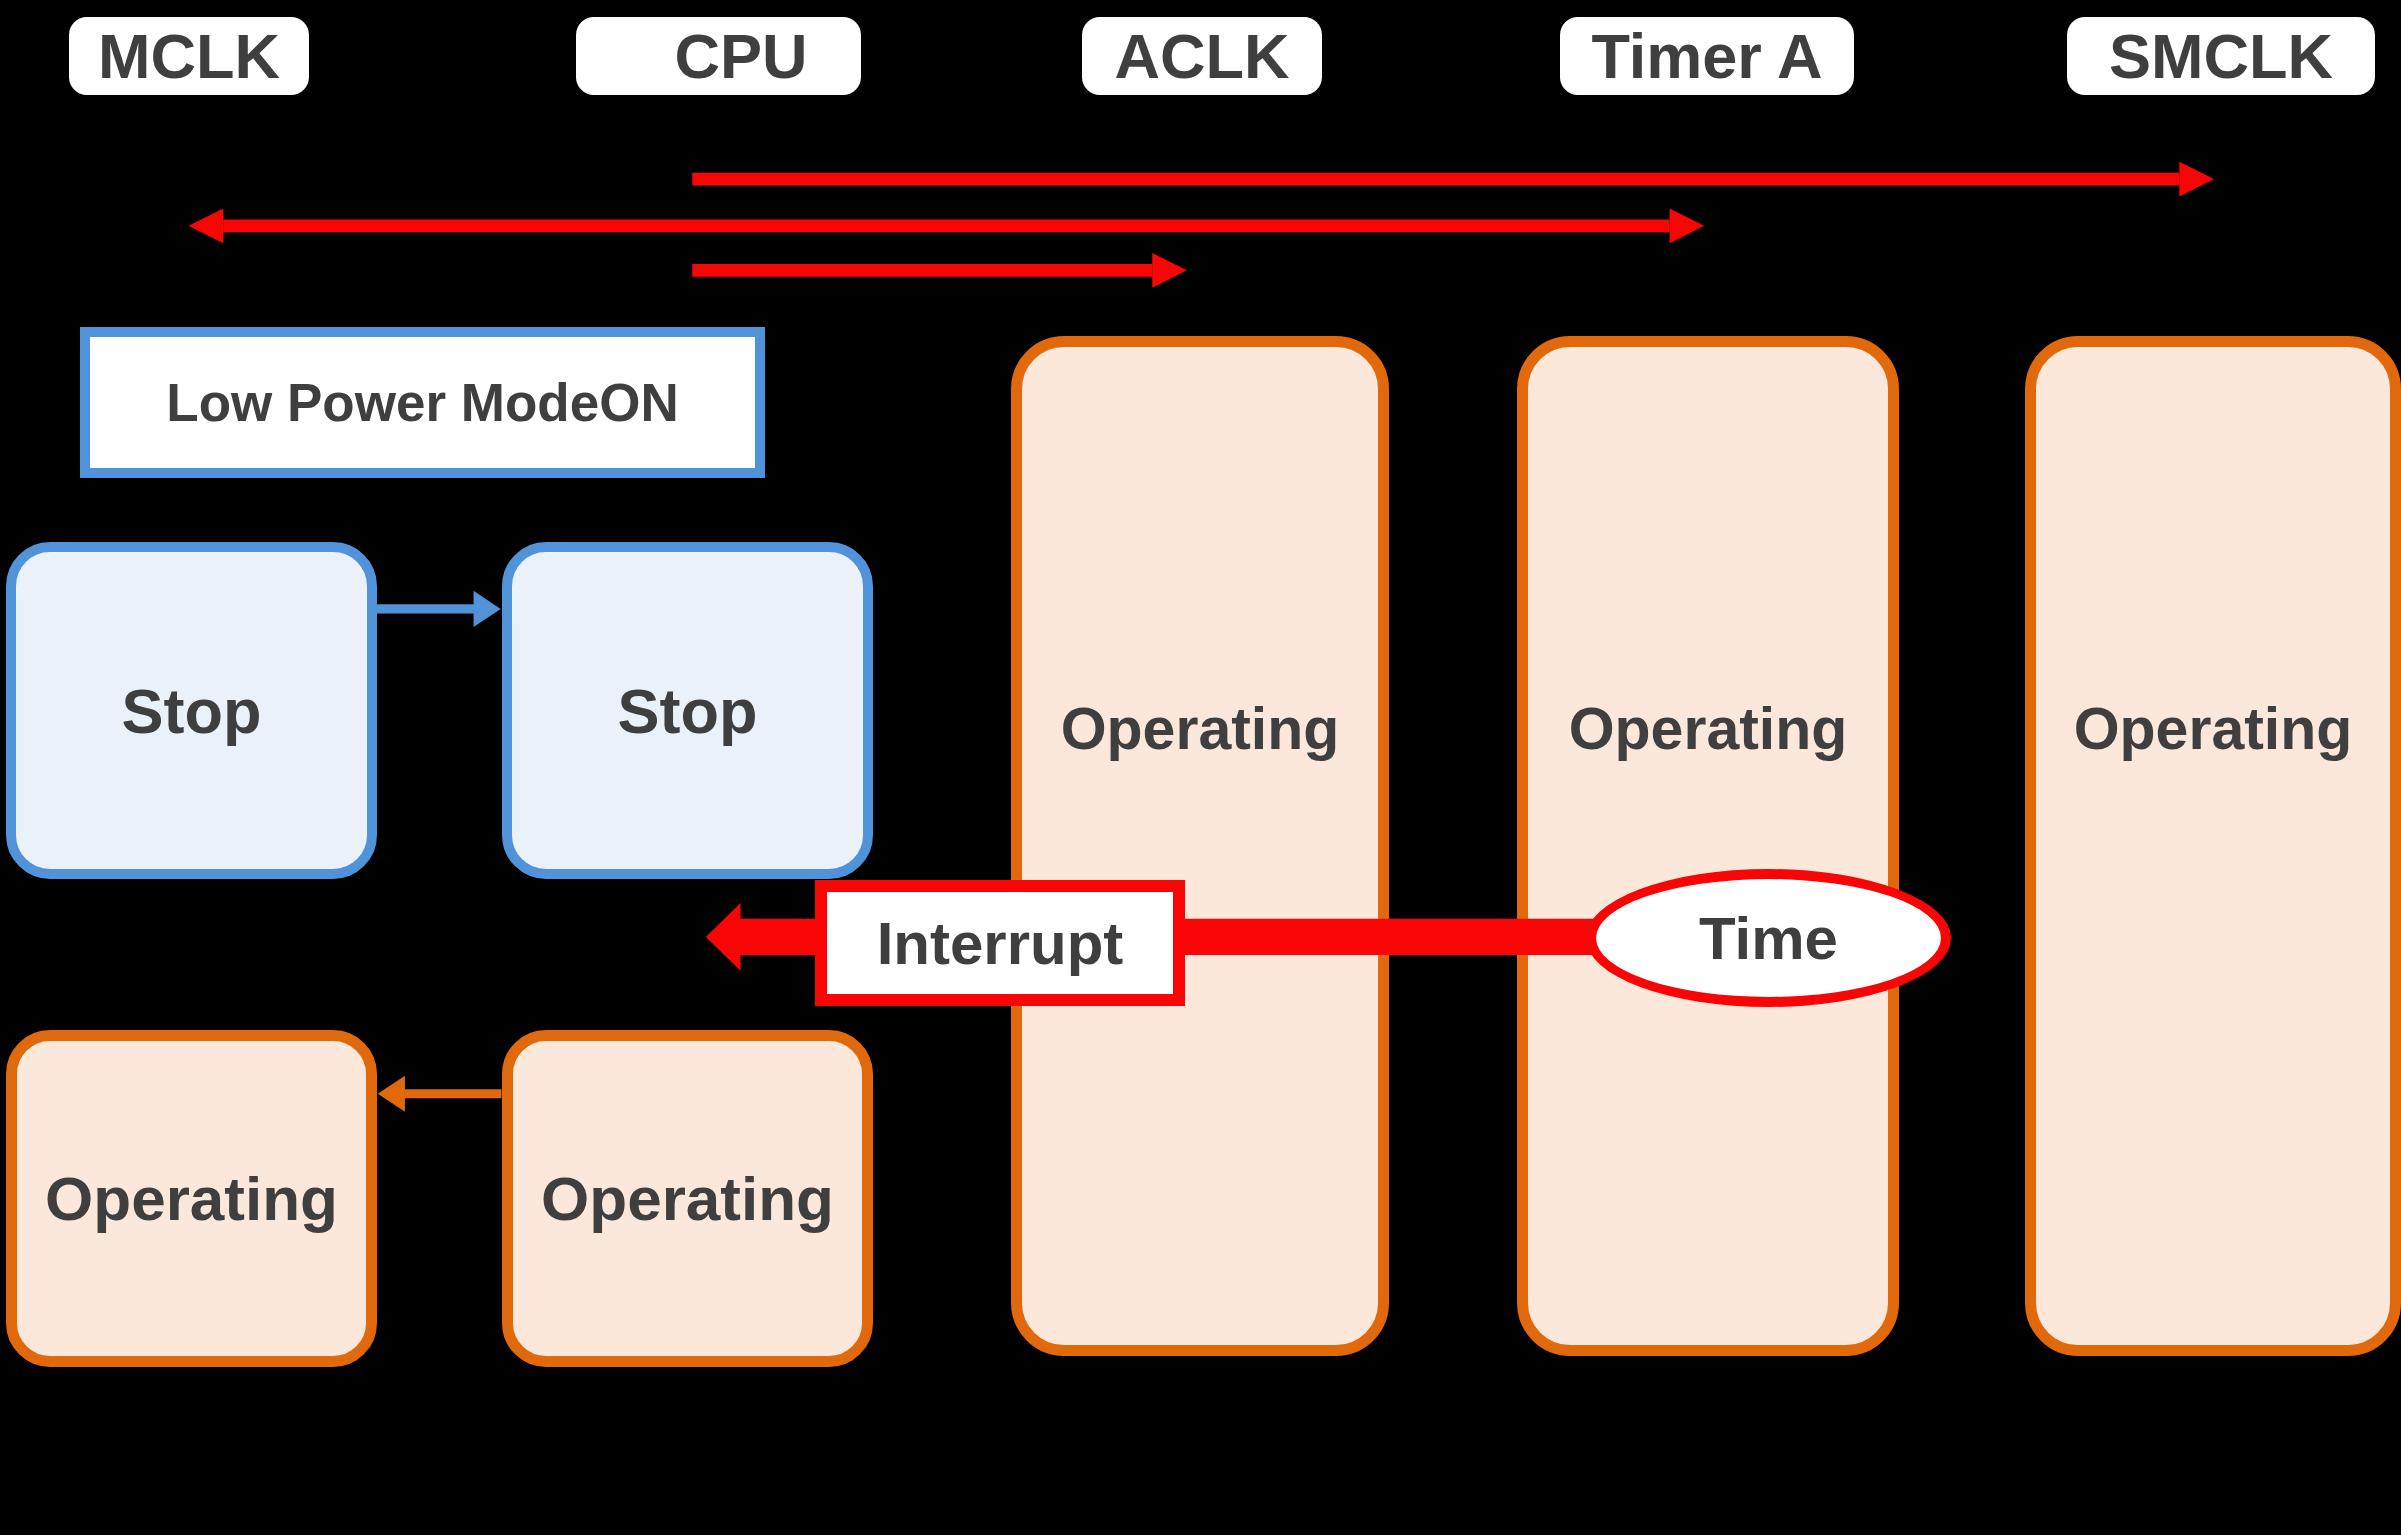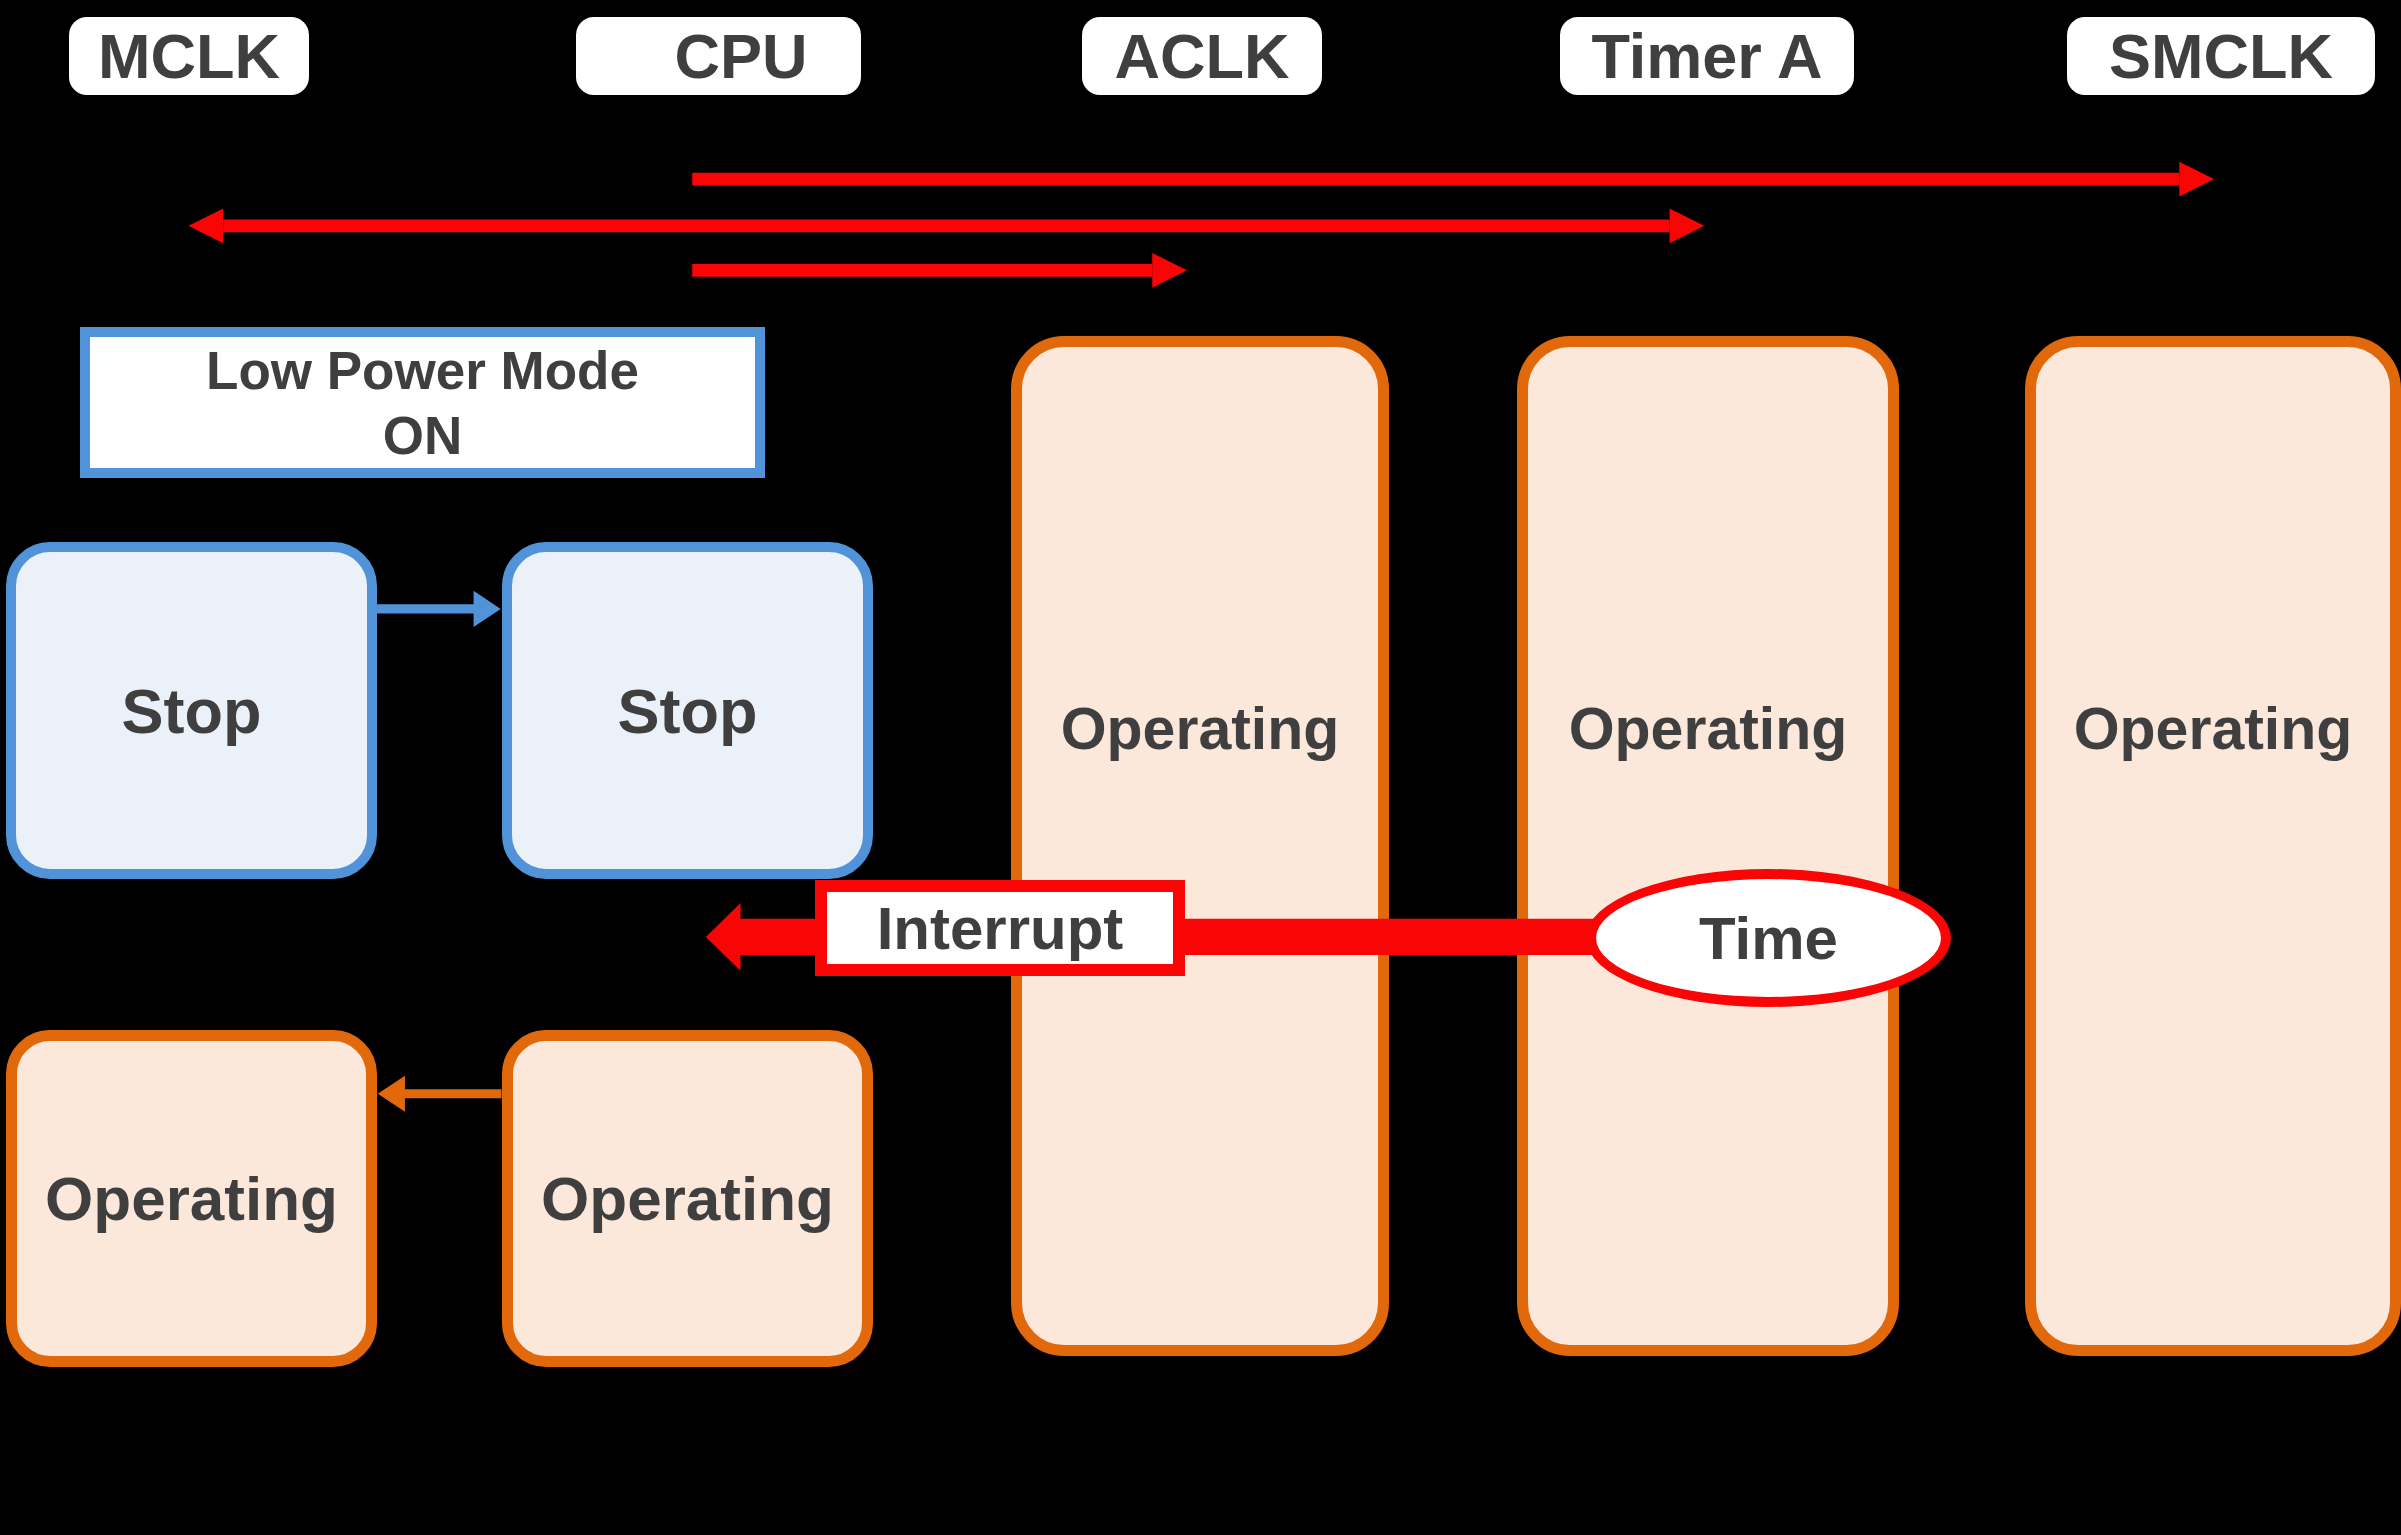--- a/index.html
+++ b/index.html
@@ -47,21 +47,21 @@
     border: 10.6px solid var(--red, #F90505);
     font-size: 60px; z-index: 6;
   }
 
   .low-power-box {
     position: absolute;
     left: 80px; top: 327px; width: 685px; height: 151px;
     box-sizing: border-box;
     border: 10.6px solid var(--blue-border, #5093D8);
     background: var(--white, #FFFFFF);
-    display: flex; flex-direction: column; align-items: center; justify-content: center;
+    display: flex; flex-direction: row; align-items: center; justify-content: center;
     font-size: 53px; line-height: 65px; text-align: left; z-index: 2;
   }
 
   .state-box {
     position: absolute;
     width: 371px; height: 337px;
     box-sizing: border-box;
     border-radius: 44px;
     display: flex; align-items: center; justify-content: center;
     z-index: 2;
@@ -86,21 +86,21 @@
   .col-aclk    { left: 1011px; width: 378px; }
   .col-timer-a { left: 1517px; width: 382px; }
   .col-smclk   { left: 2025px; width: 376px; }
   .col-label {
     position: absolute; left: 0; right: 0; top: 353px;
     text-align: center; font-size: 59px; line-height: 1;
   }
 
   .interrupt-box {
     position: absolute;
-    left: 815px; top: 880px; width: 370px; height: 96px;
+    left: 815px; top: 880px; width: 370px; height: 126px;
     box-sizing: border-box;
     border: 12px solid var(--red, #F90505);
     background: var(--white, #FFFFFF);
     display: flex; align-items: center; justify-content: center;
     font-size: 60px; z-index: 6;
   }
 </style>
 </head>
 <body>
 

